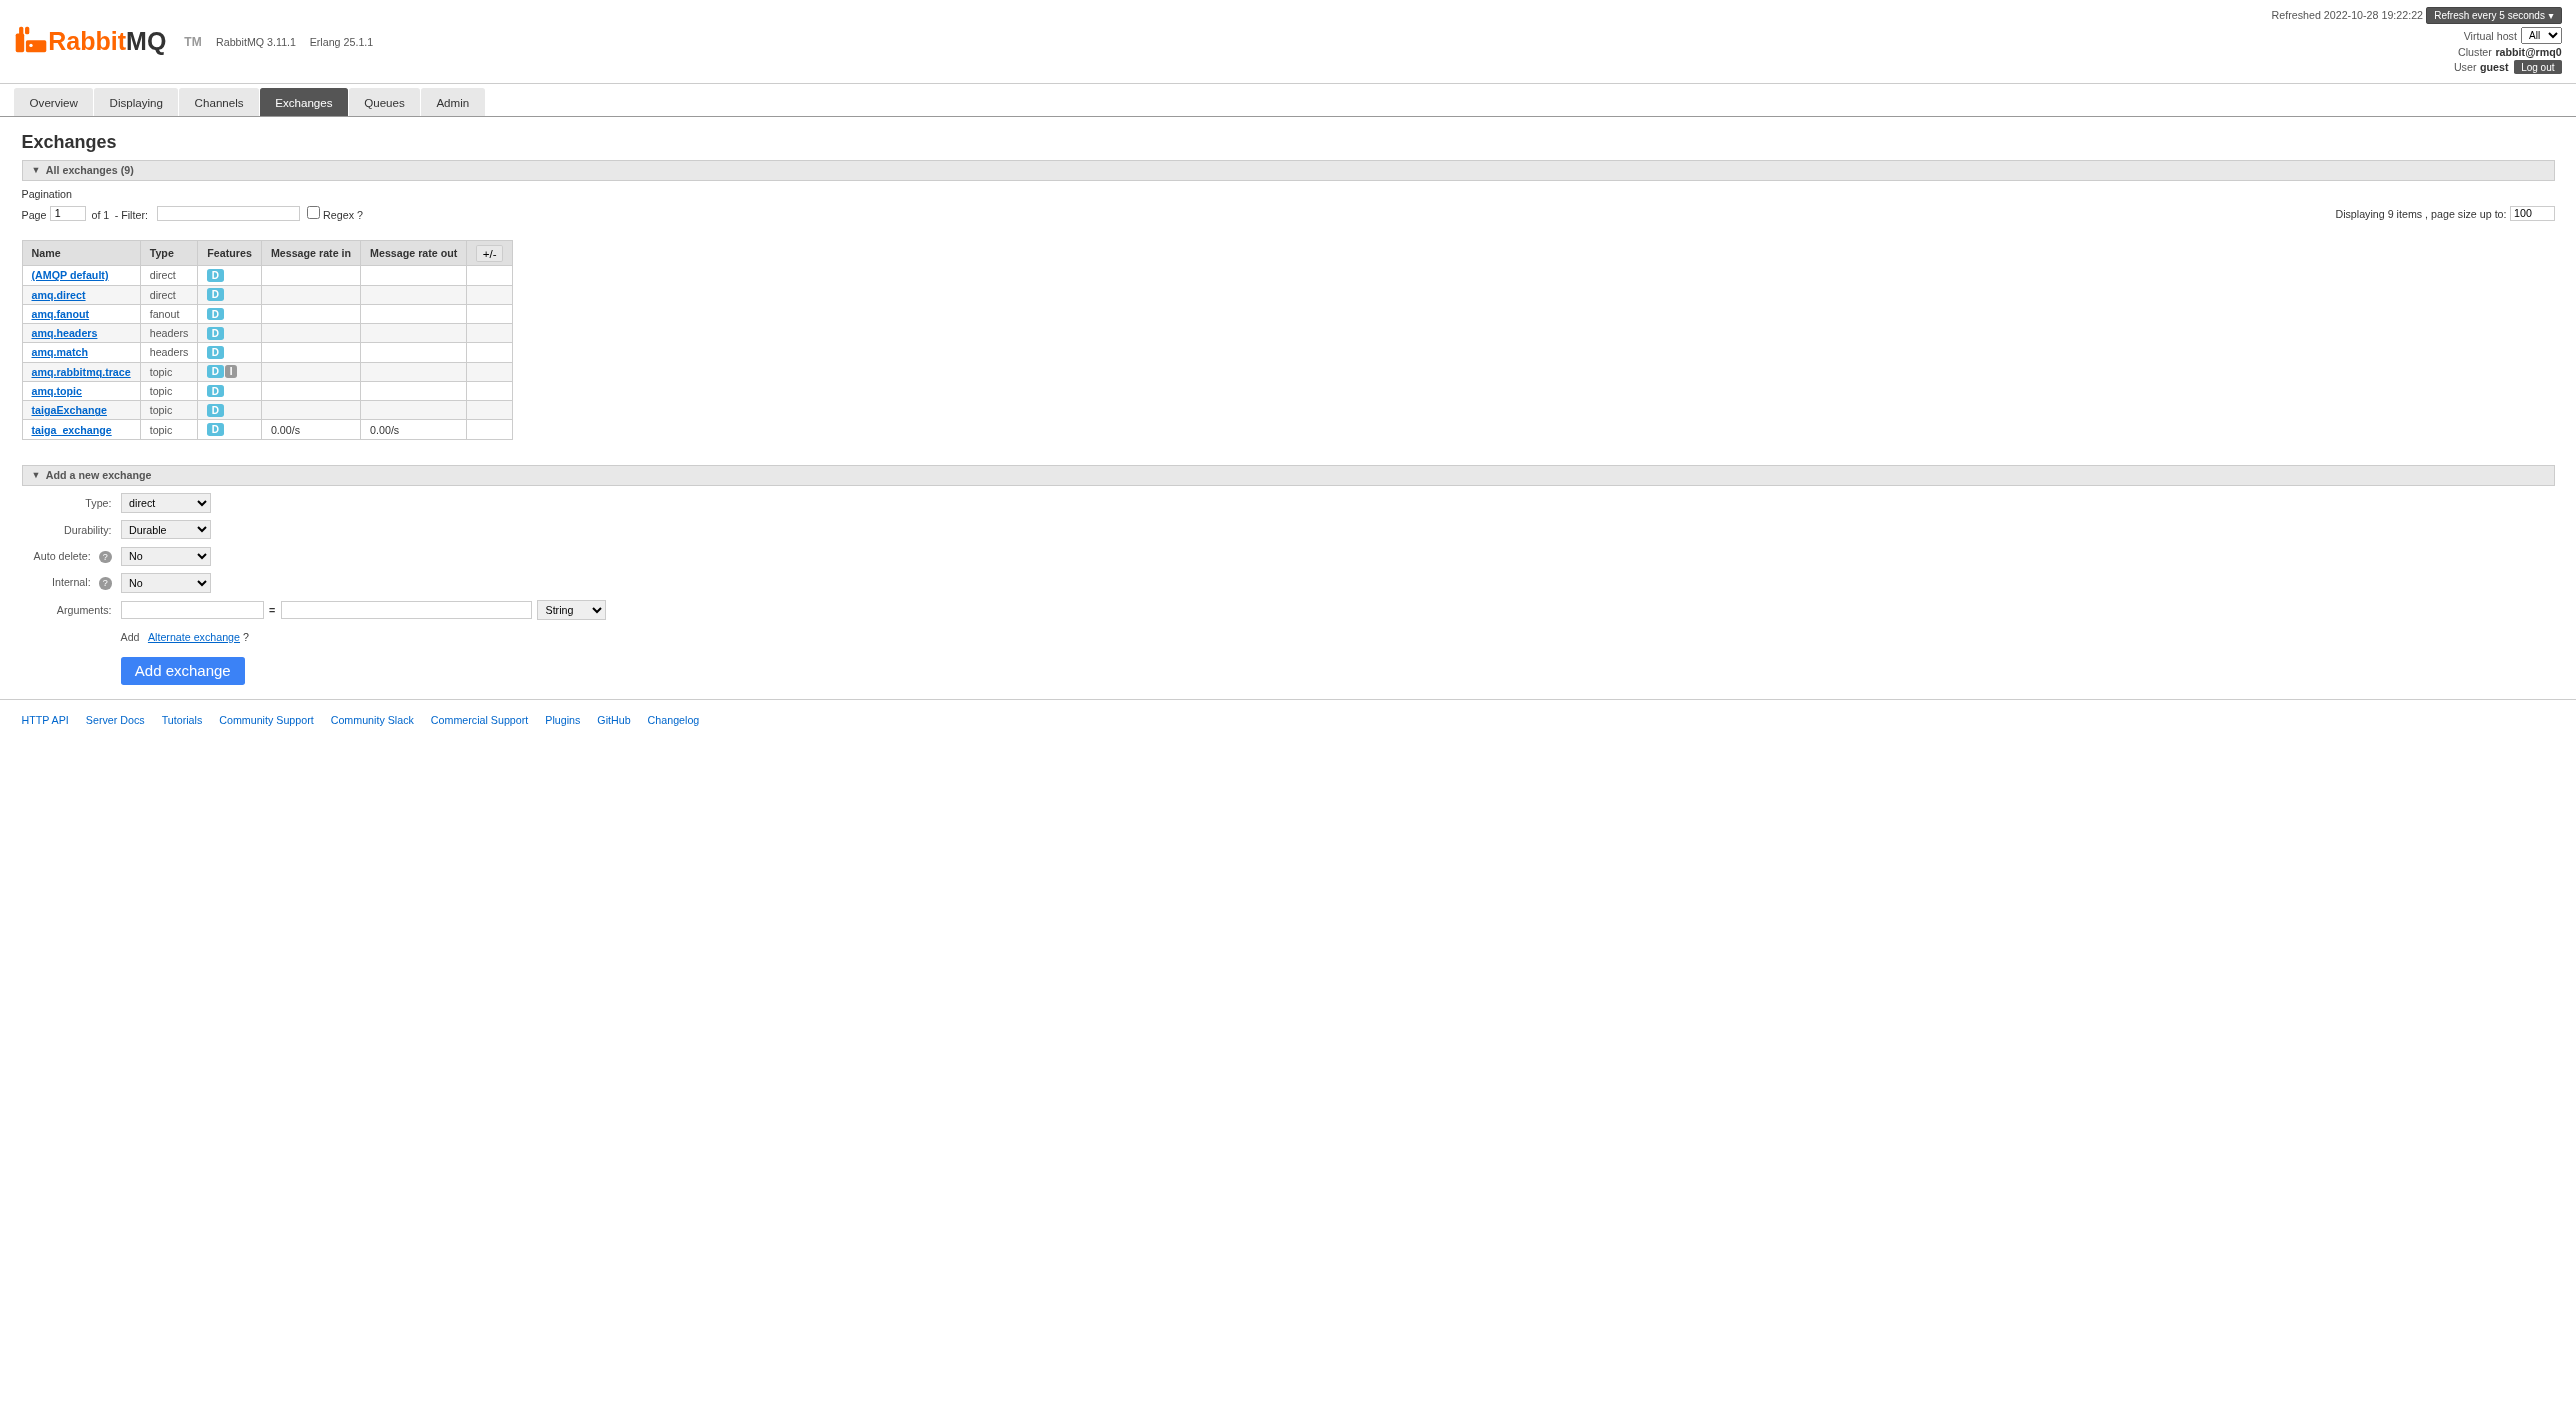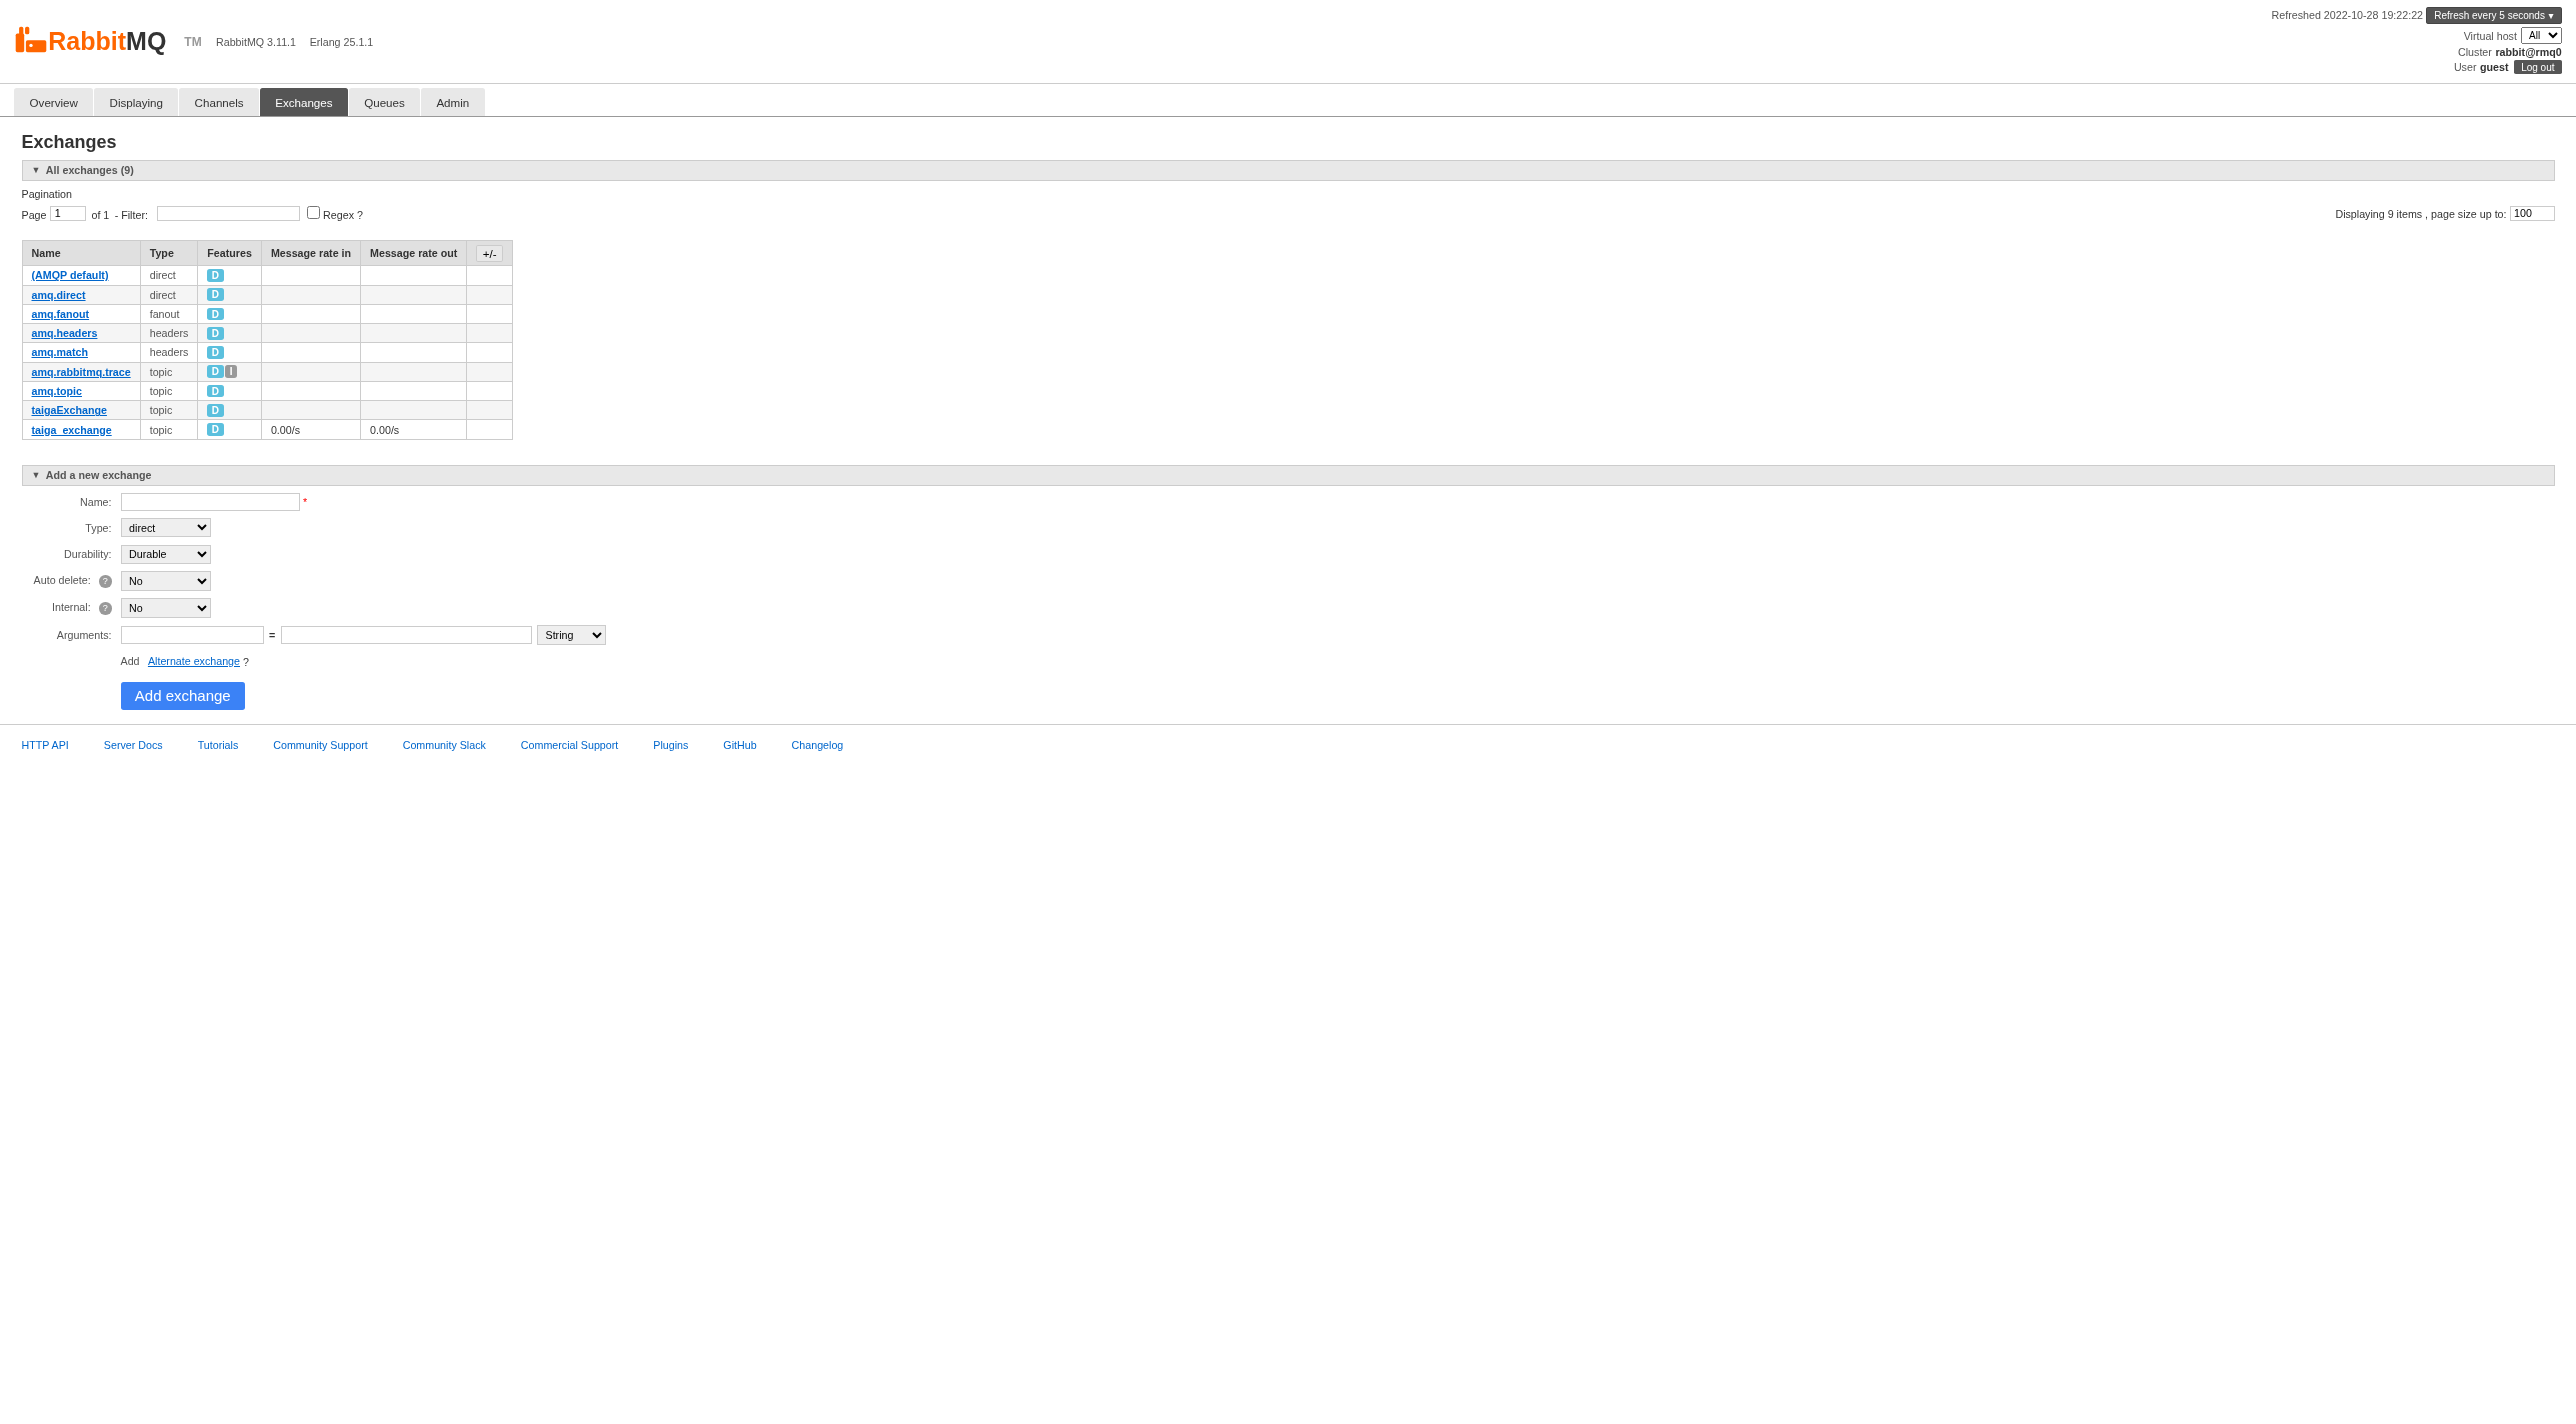--- a/index.html
+++ b/index.html
@@ -328,21 +328,21 @@
       border-radius: 2.7px;
       margin-top: 7.2px;
       margin-left: 99px;
     }
 
     
     #footer {
       border-top: 0.9px solid #ccc;
       padding: 14.3px 21.5px;
       display: flex;
-      gap: 35px;
+      gap: 17px;
       flex-wrap: wrap;
       font-size: 10.7px;
     }
     #footer a {
       color: #0066cc;
       text-decoration: none;
     }
 
     
     .rabbit-svg { width: 34px; height: 34px; }
@@ -523,25 +523,20 @@
       </tbody>
   </table>
 
   <div class="section-header">
     <span class="toggle-arrow">▼</span>
     <span>Add a new exchange</span>
   </div>
 
   <div class="form-section">
     <div class="form-row">
-      <label>Name:</label>
-      <input type="text" style="width: 179px; font-size: 10.7px; padding: 1.8px 5.4px; border: 0.9px solid rgb(204, 204, 204);">
-      <span class="required-star">*</span>
-    </div>
-    <div class="form-row">
       <label>Type:</label>
       <select>
         <option>direct</option>
         <option>fanout</option>
         <option>headers</option>
         <option>topic</option>
       </select>
     </div>
     <div class="form-row">
       <label>Durability:</label>

